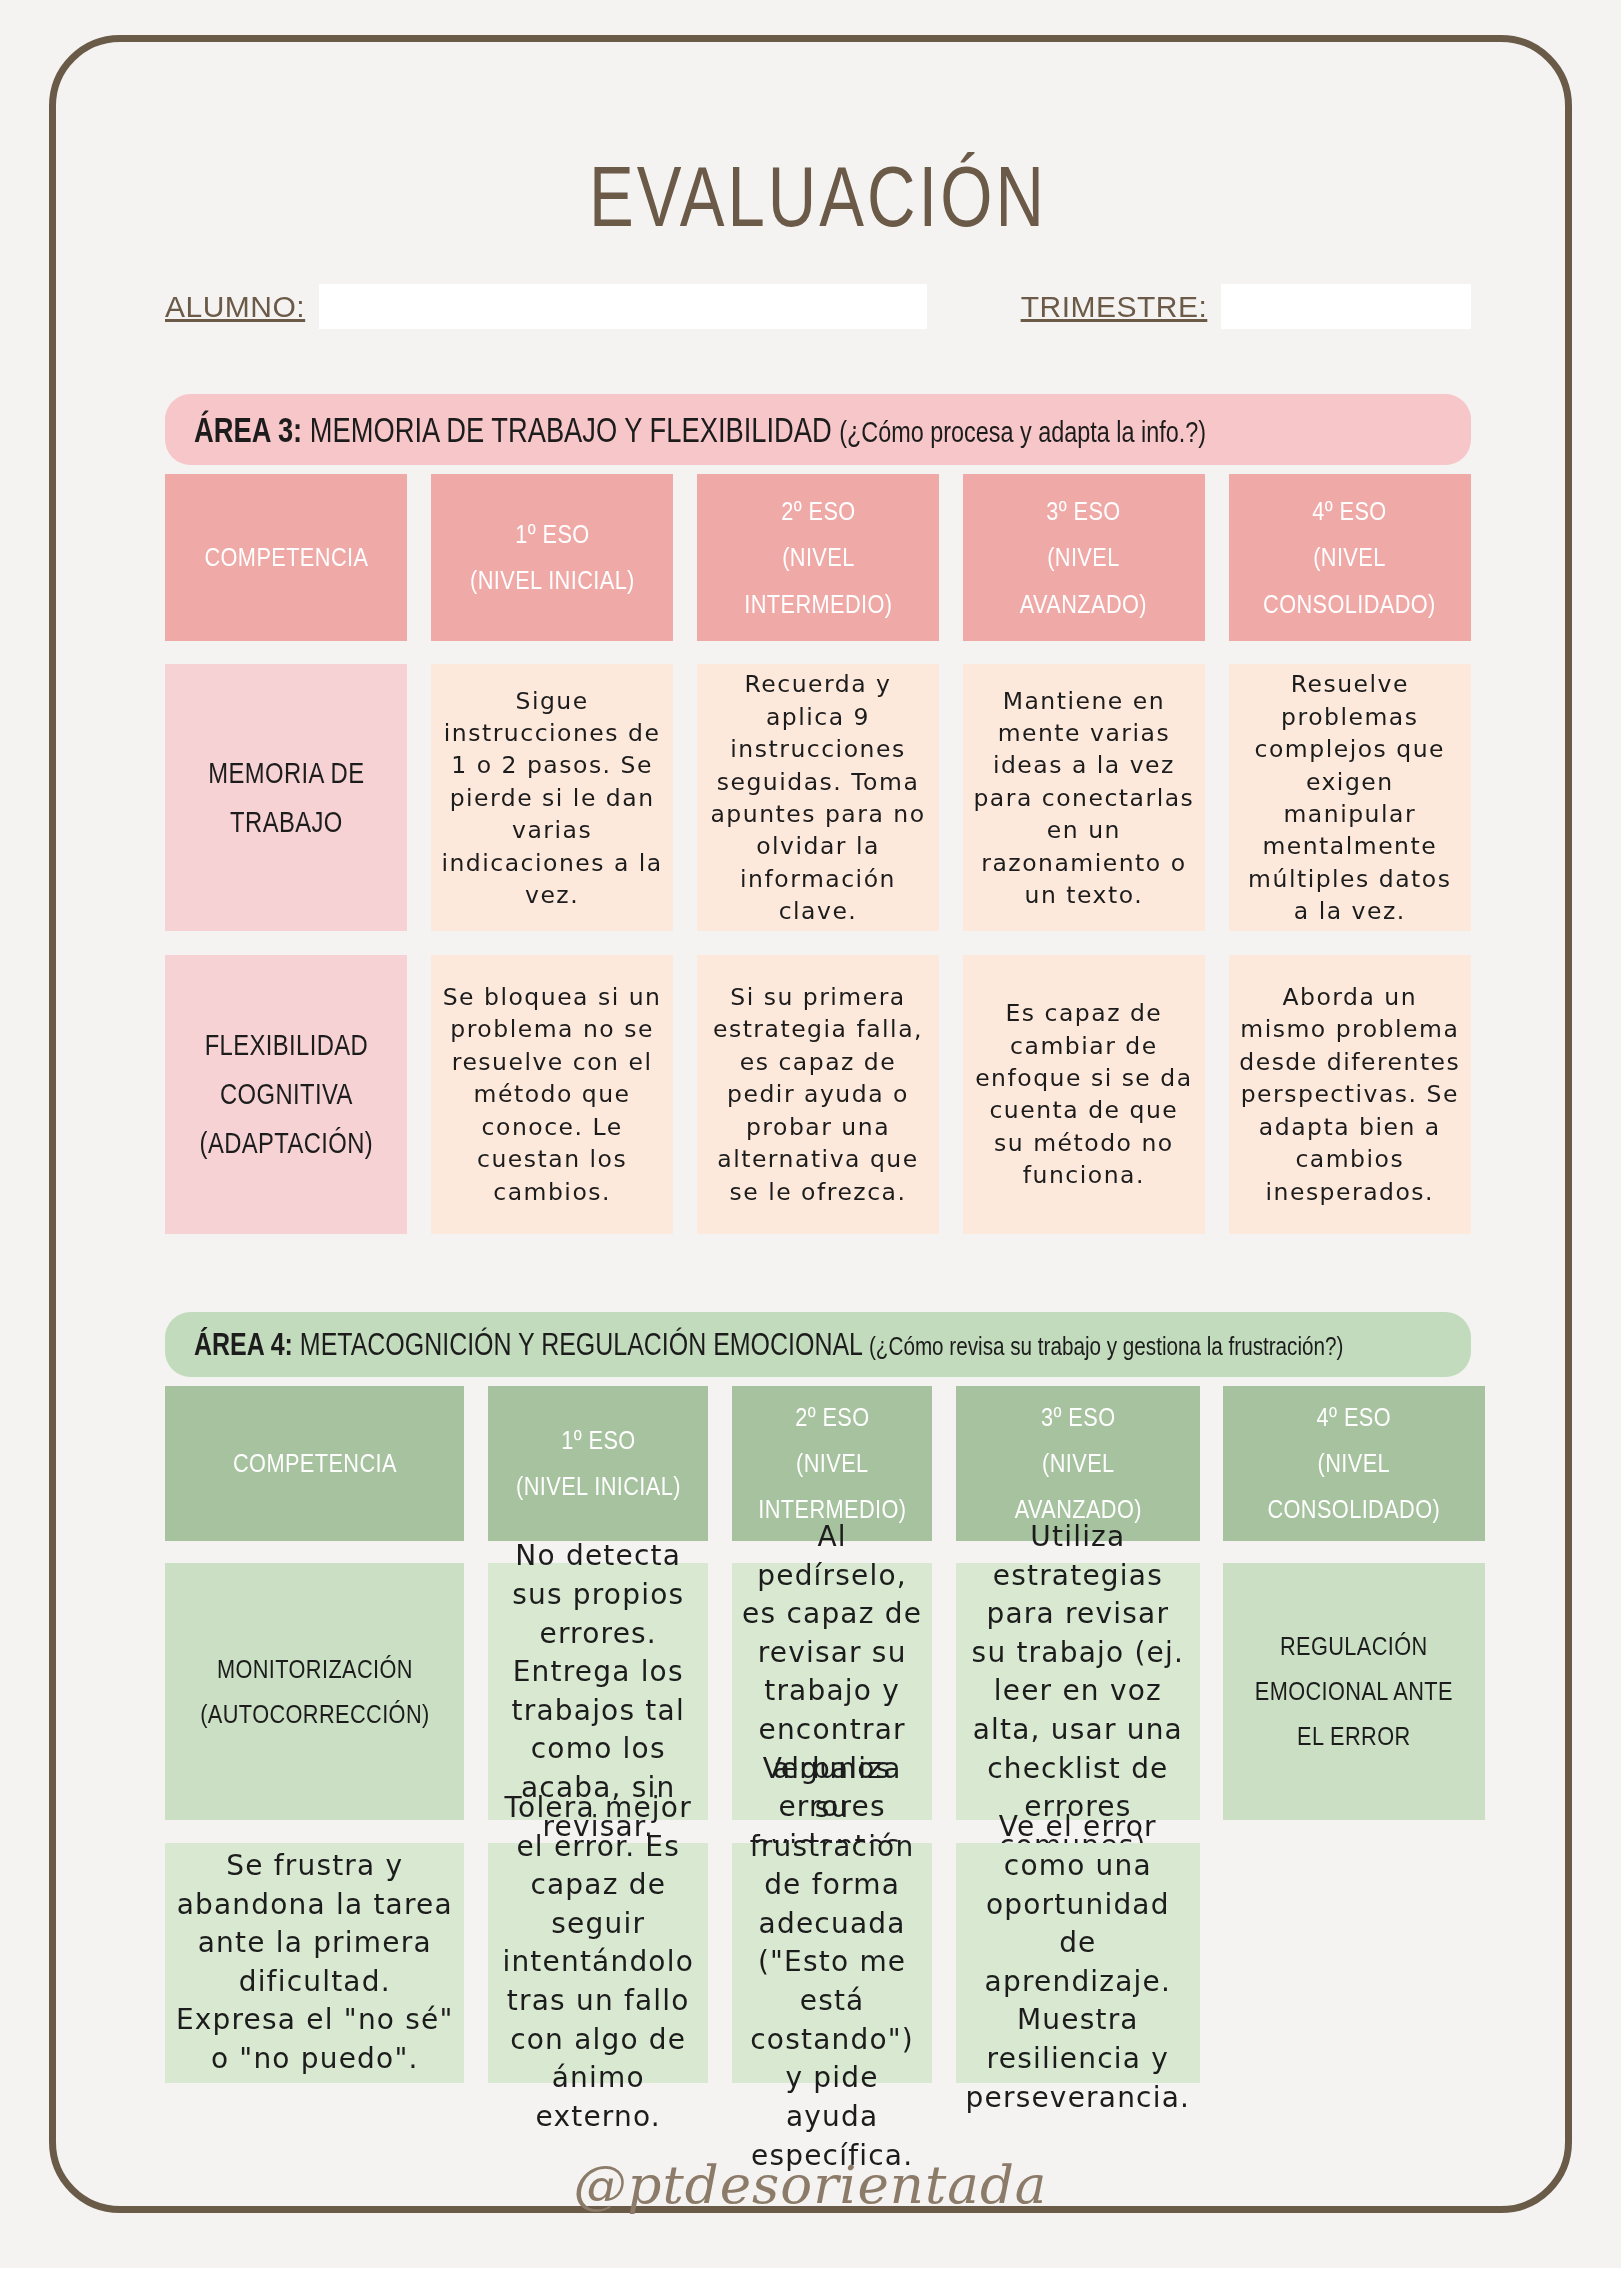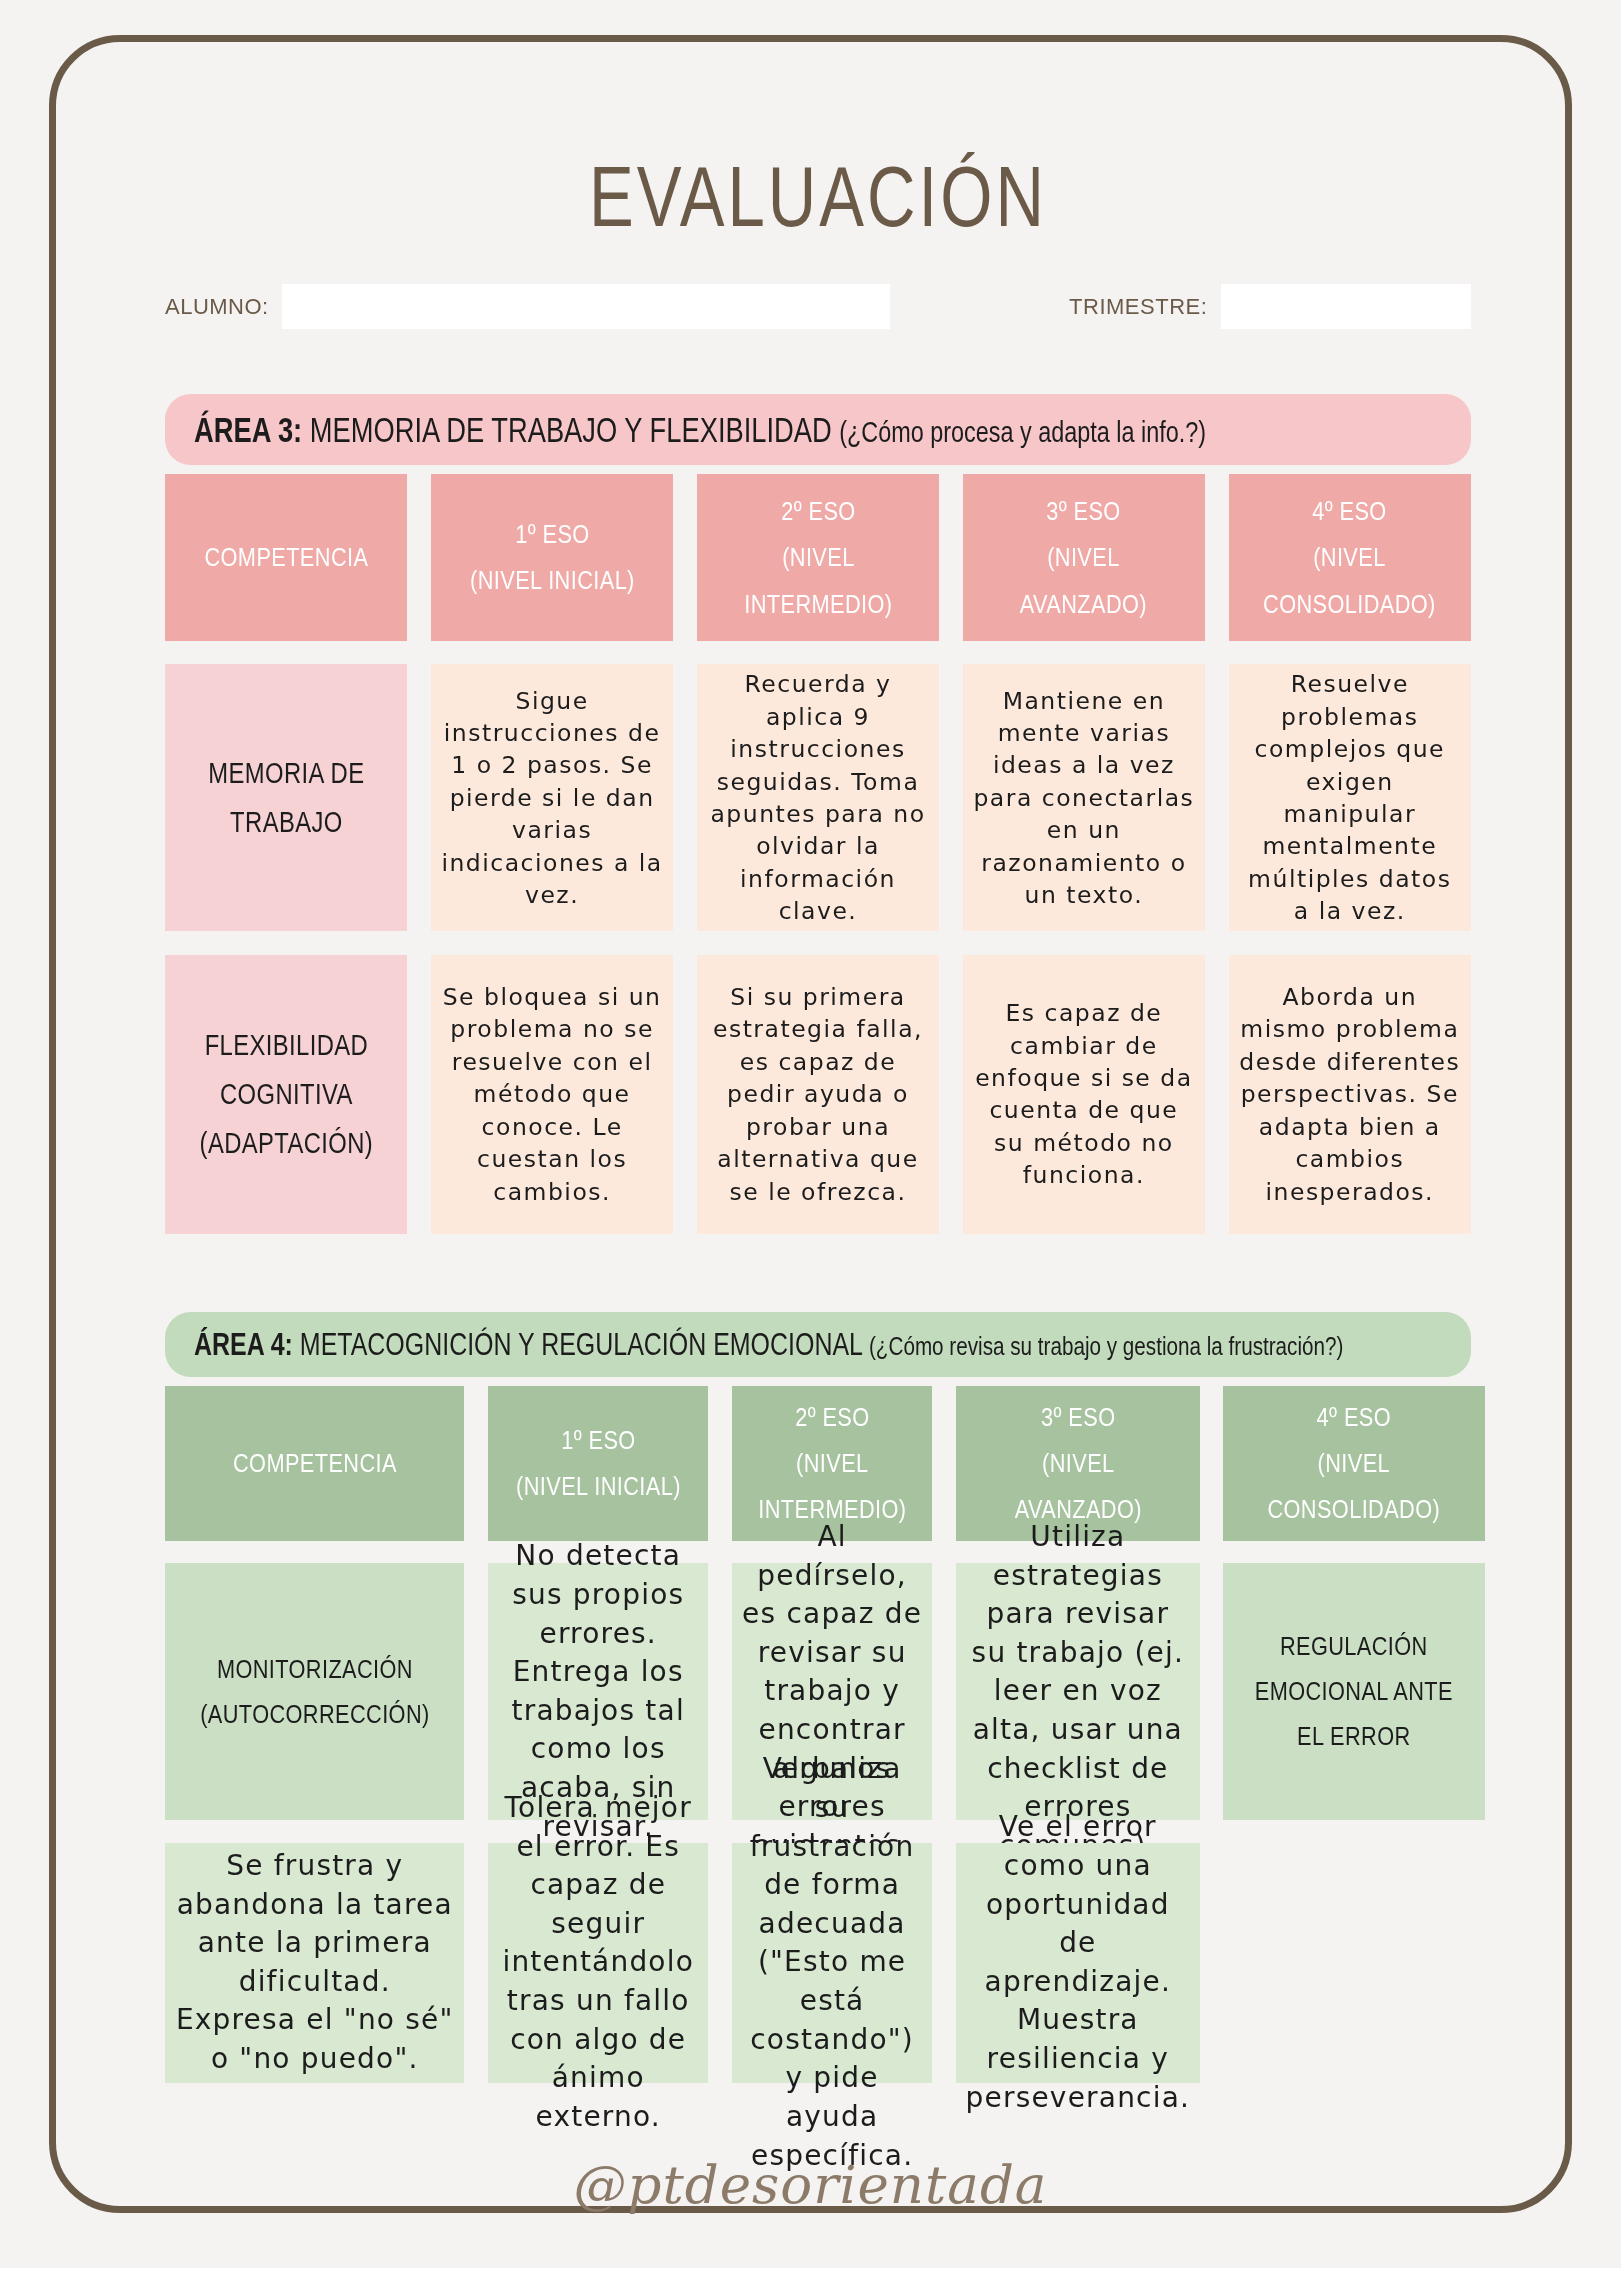--- a/index.html
+++ b/index.html
@@ -21,21 +21,21 @@
   }
   .content{position:absolute;left:165px;top:0;width:1306px;z-index:2;}
   .title{
     margin:145px 0 0 0;text-align:center;
     font-size:86px;font-weight:400;line-height:1.2;letter-spacing:3.9px;
     color:var(--title-brown,#6b5a48);
   }
   .title .cx{display:inline-block;transform:scaleX(.78);transform-origin:center;}
   .fields{margin-top:35px;height:47px;display:flex;justify-content:space-between;align-items:center;}
   .fgroup{display:flex;align-items:center;gap:13.7px;}
-  .flabel{font-size:22px;color:var(--title-brown,#6b5a48);letter-spacing:0.5px;}
+  .flabel{font-size:30px;color:var(--title-brown,#6b5a48);letter-spacing:0.5px;text-decoration:underline;}
   .inp{background:var(--input-bg,#ffffff);border:none;outline:none;height:45px;
        font-size:27.4px;padding:0 11.8px;box-sizing:border-box;font-family:"DejaVu Sans",sans-serif;}
   .inp.student{width:608px;}
   .inp.trim{width:250px;}
 
   .banner{
     height:71px;border-radius:25.5px;display:flex;align-items:center;
     padding:0 29px;box-sizing:border-box;color:#1c1c1c;white-space:nowrap;
   }
   .banner .cl{display:inline-block;transform:scaleX(.78);transform-origin:left center;}

